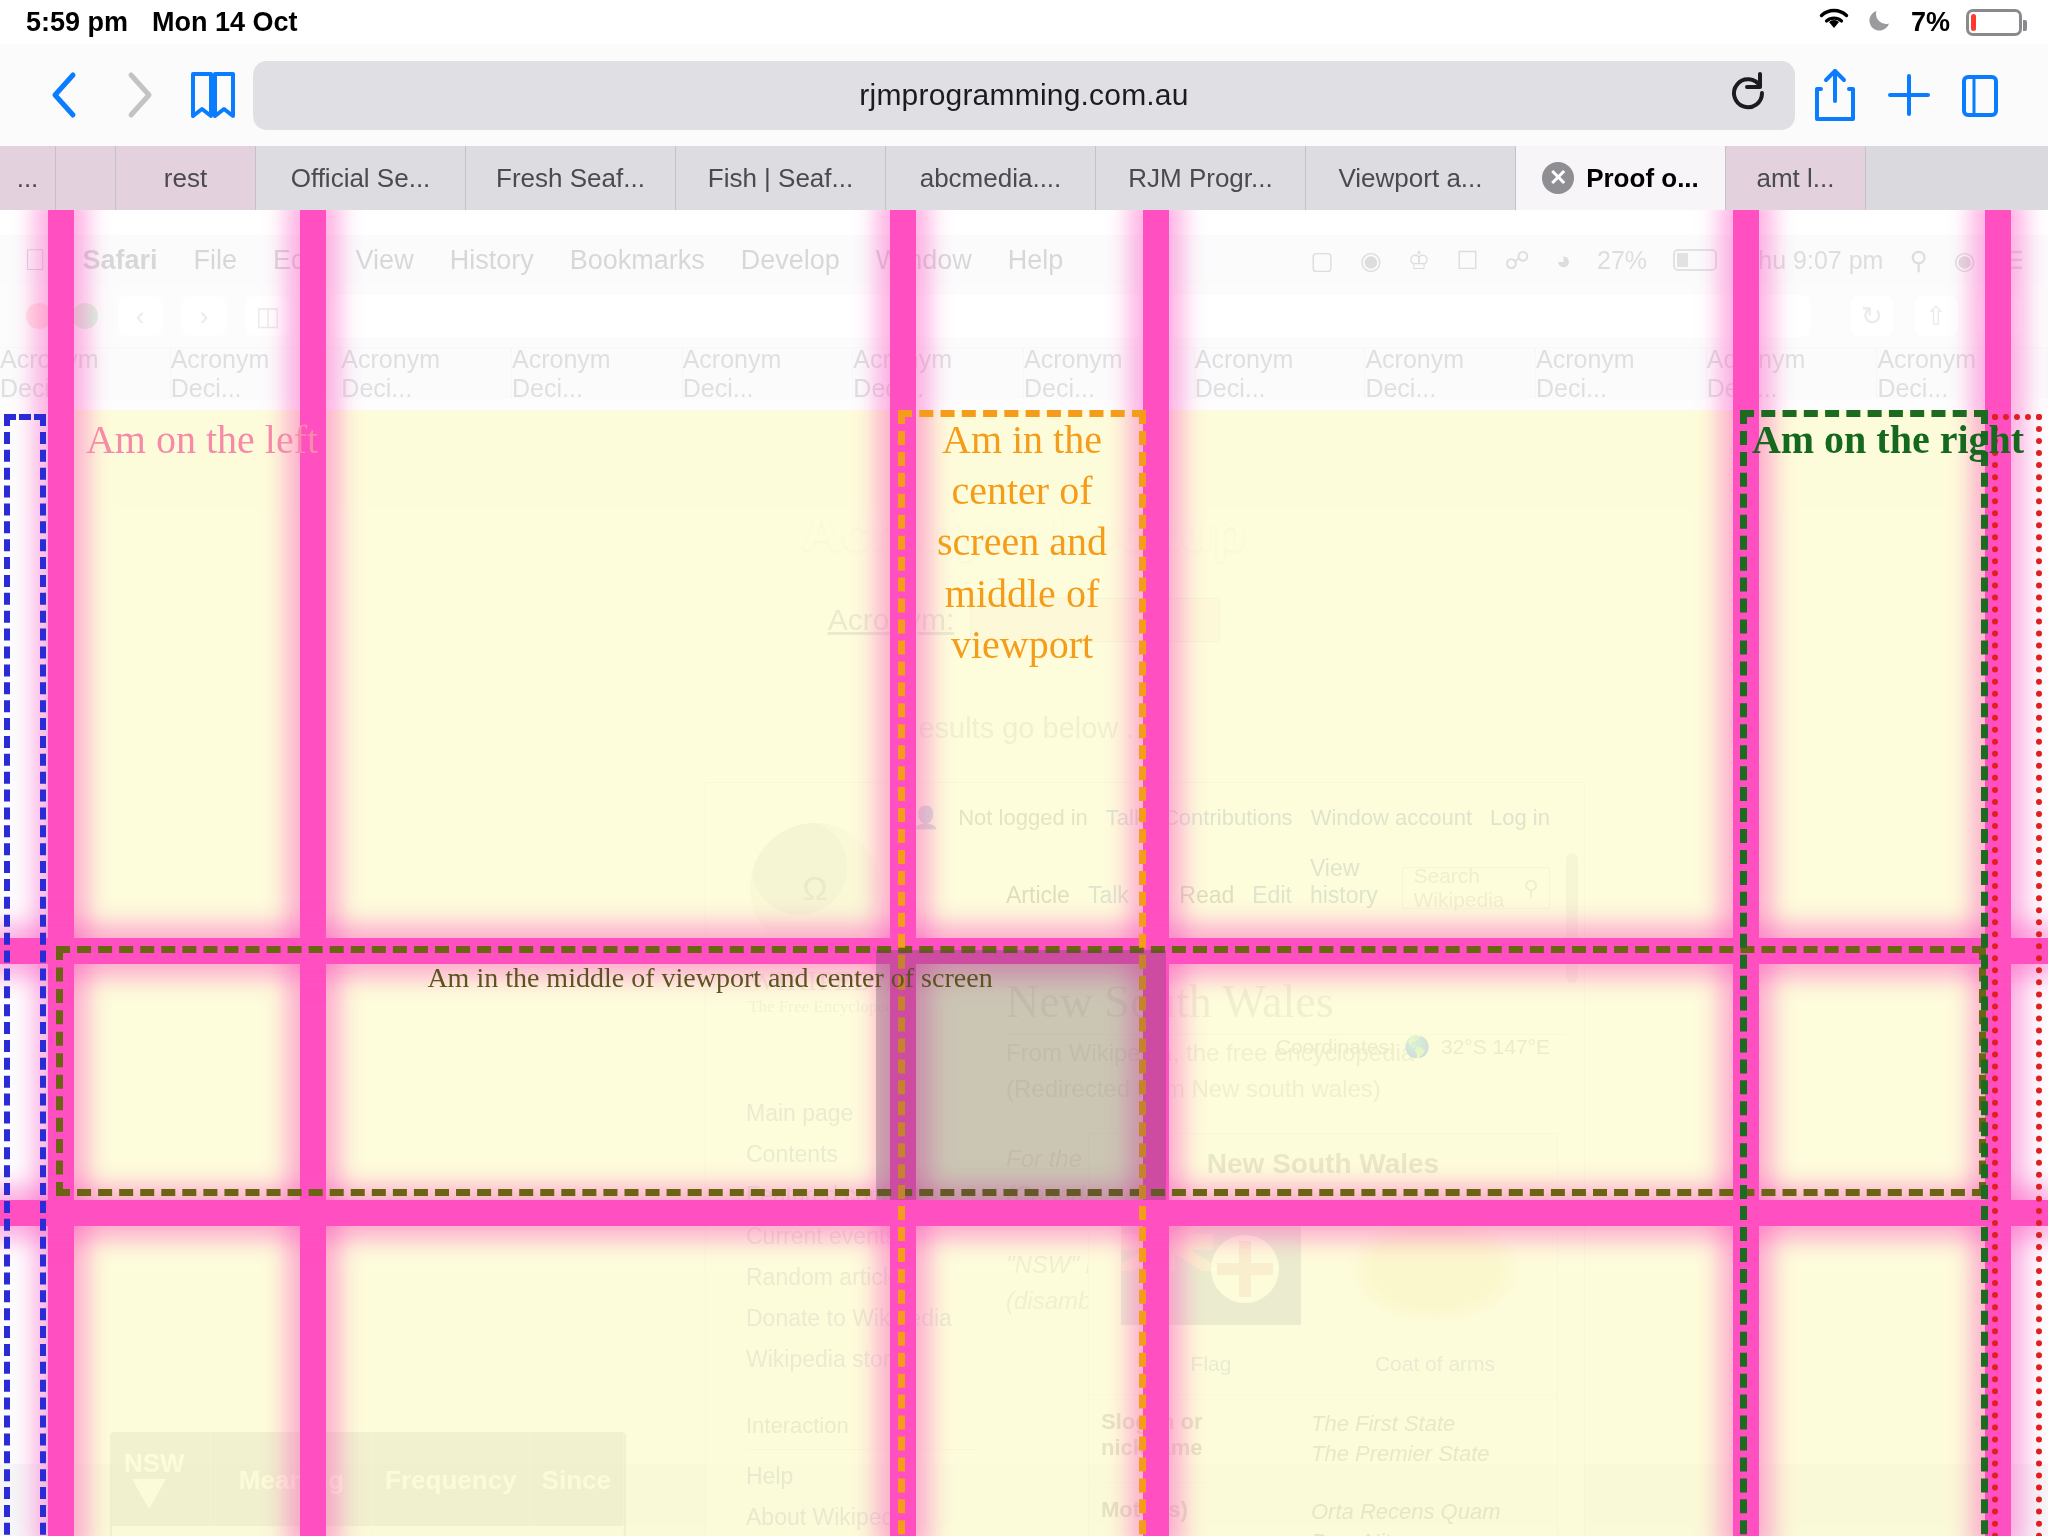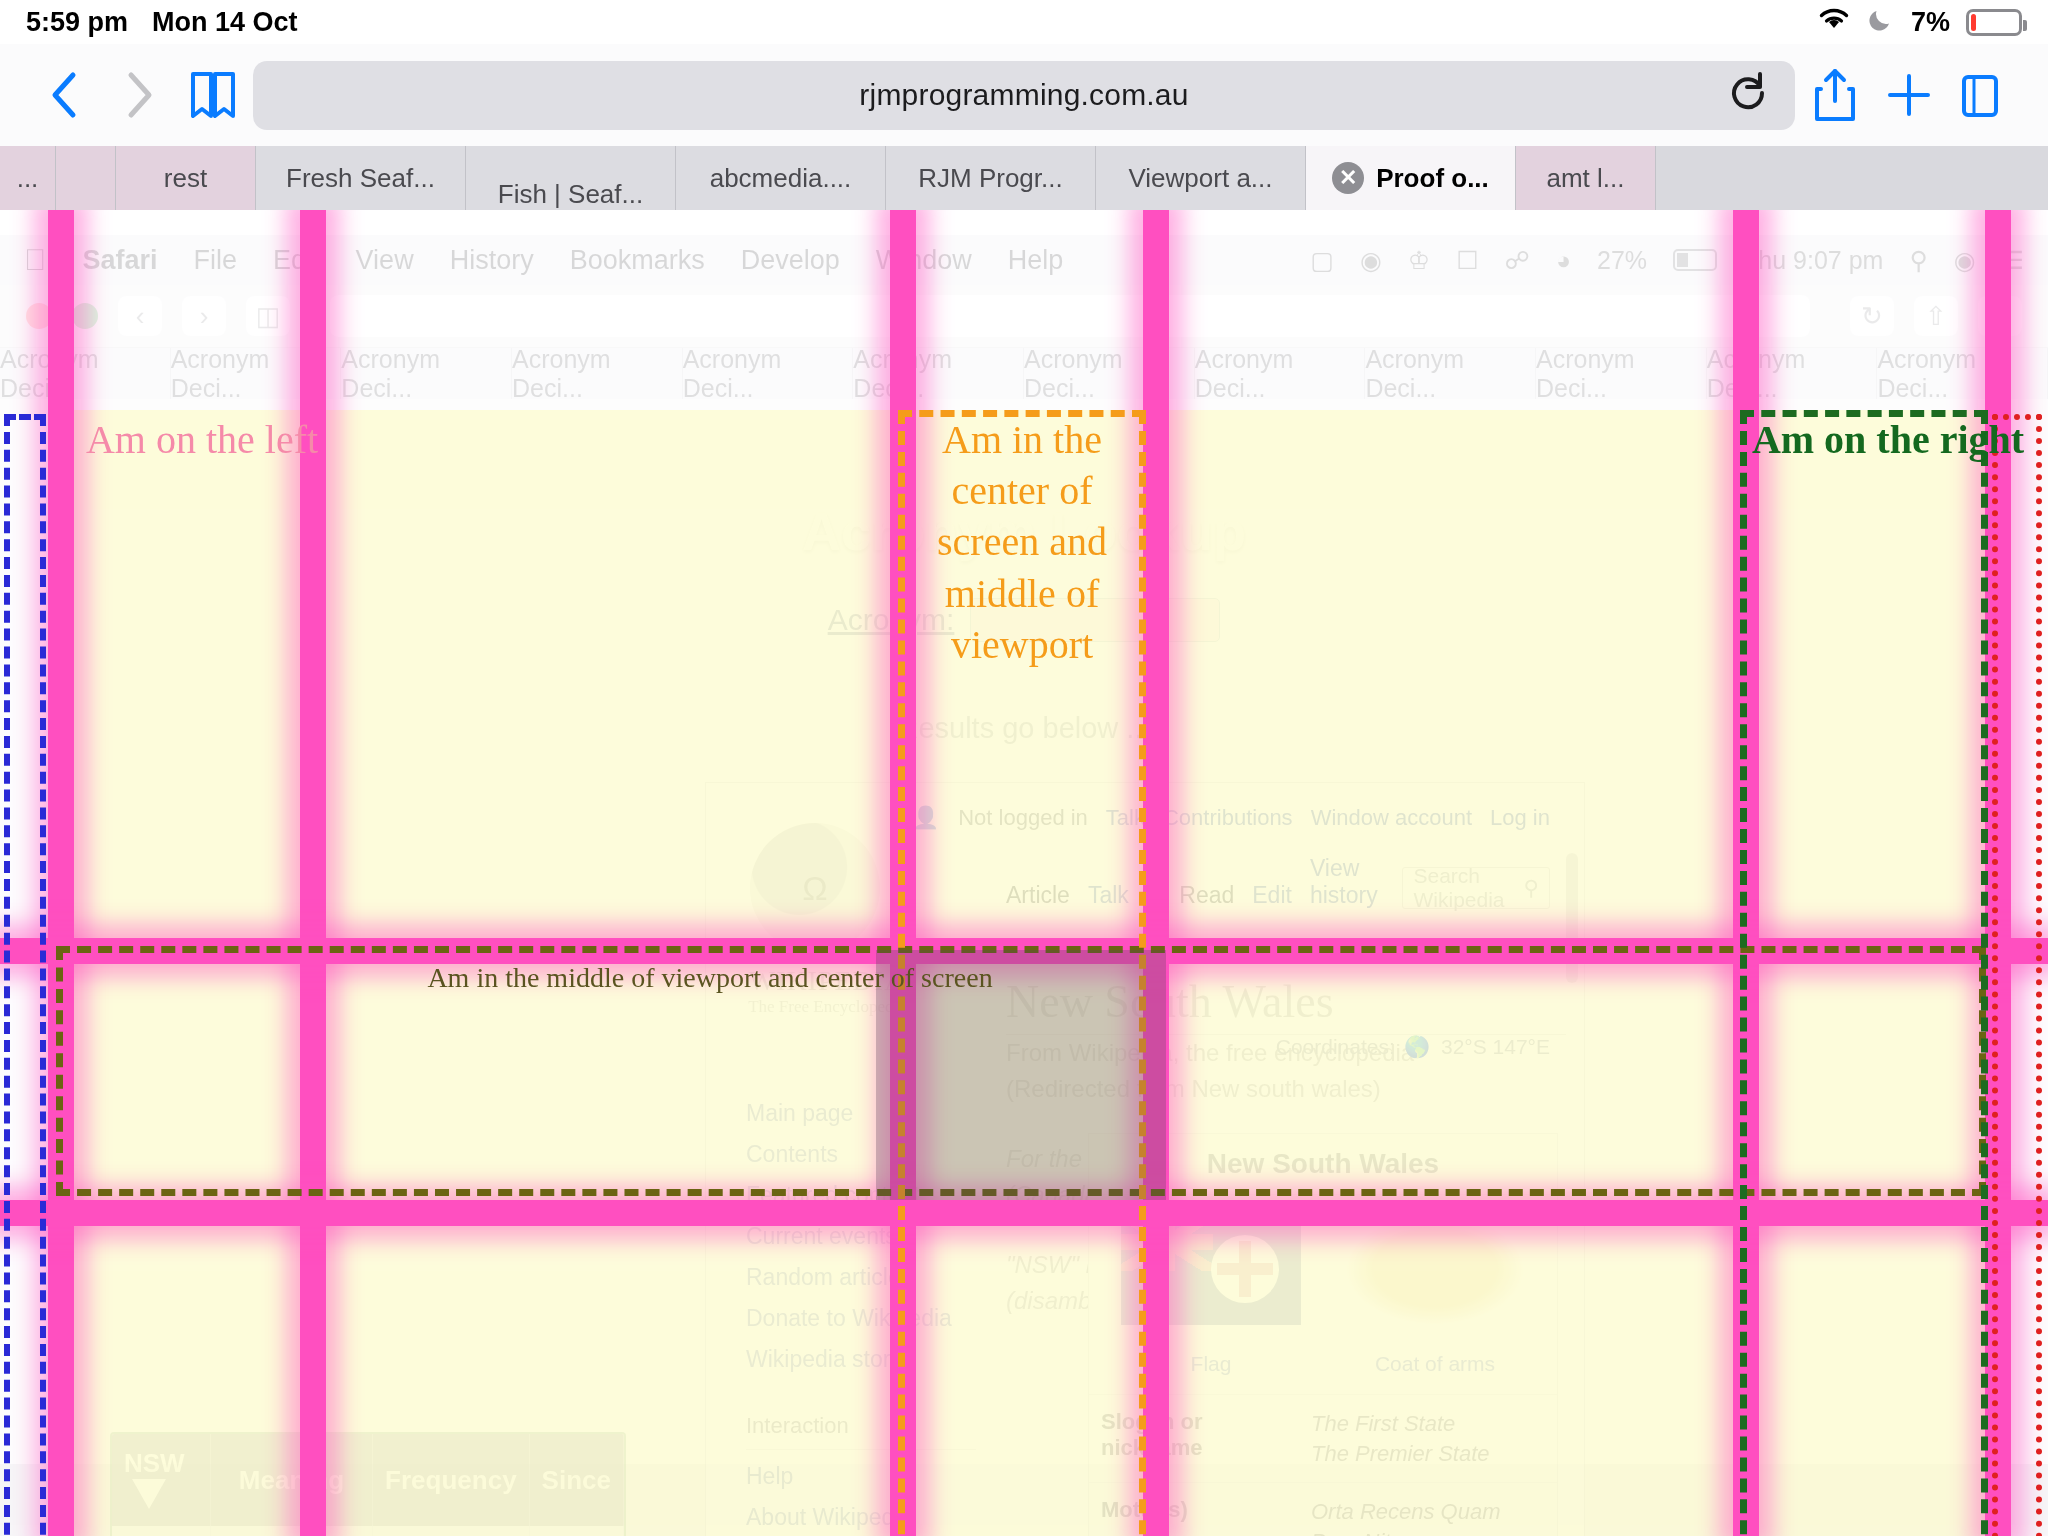--- a/index.html
+++ b/index.html
@@ -229,23 +229,26 @@
     <div class="tab pinkish" style="width: 56px;">
       <span>...</span>
     </div>
     <div class="tab pinkish" style="width: 60px;">
       <span></span>
     </div>
     <div class="tab pinkish" style="width: 140px;">
       <span>rest</span>
     </div>
     <div class="tab" style="width: 210px;">
+      <span>Official Se...</span>
+    </div>
+    <div class="tab" style="width: 210px;">
       <span>Fresh Seaf...</span>
     </div>
-    <div class="tab" style="width: 210px; align-items: flex-end;">
+    <div class="tab" style="width: 210px;">
       <span>Fish | Seaf...</span>
     </div>
     <div class="tab" style="width: 210px;">
       <span>abcmedia....</span>
     </div>
     <div class="tab" style="width: 210px;">
       <span>RJM Progr...</span>
     </div>
     <div class="tab" style="width: 210px;">
       <span>Viewport a...</span>

